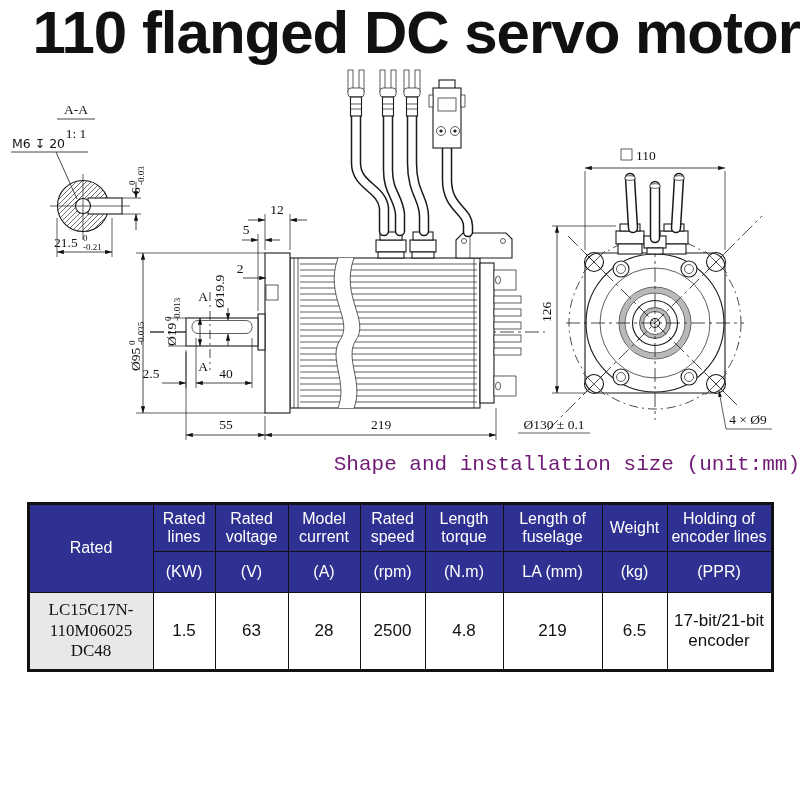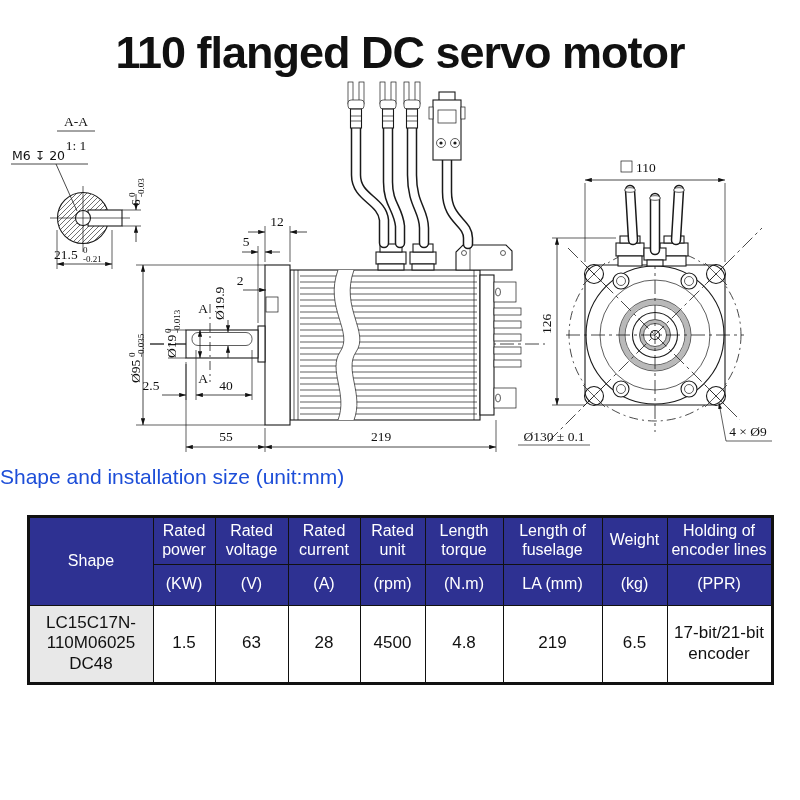--- a/index.html
+++ b/index.html
@@ -1,26 +1,26 @@
 <!DOCTYPE html>
 <html><head>
 <meta charset="utf-8">
 <style>
   html,body{margin:0;padding:0;background:#fff;}
   .page{width:800px;height:800px;background:#fff;overflow:hidden;font-family:"Liberation Sans",sans-serif;color:#111;}
-  .title{padding-top:28px;text-align:center;font-size:45px;font-weight:bold;letter-spacing:-1px;color:#111;line-height:1.1;}
+  .title{text-align:right;font-size:60px;font-weight:bold;letter-spacing:-1px;color:#111;line-height:1.1;}
   svg{display:block;margin:2px auto 0;}
-  .caption{text-align:left;font-size:21px;color:#1d4ed8;margin-top:0px;}
+  .caption{text-align:right;font-size:21px;color:#701a75;margin-top:0px;font-family:Liberation Mono, monospace;}
   .spec-table{border-collapse:collapse;table-layout:fixed;width:744px;margin:26px auto 0;border:3px solid #111;}
   .spec-table td{border:1.5px solid #111;text-align:center;vertical-align:middle;padding:0 2px;}
   .hcell{background:#2e3192;color:#fff;font-size:16px;line-height:1.15;font-weight:normal;}
   .hrow1 td{height:46px;}
   .hrow2 td{height:40px;}
   .drow td{height:76px;font-size:17px;color:#111;background:#fff;line-height:1.2;}
-  .model-v{background:#e8e8e8 !important;}
+  .model-v{background:#e8e8e8 !important;font-family:Liberation Serif, serif;}
   
   .ln{stroke:#1a1a1a;stroke-width:1.1;fill:none;}
   .lnf{stroke:#1a1a1a;stroke-width:1.1;fill:#fff;}
   .thin{stroke:#1a1a1a;stroke-width:0.7;fill:none;}
   .thinf{stroke:#1a1a1a;stroke-width:0.7;fill:#fff;}
   .dim{stroke:#1a1a1a;stroke-width:0.8;fill:none;}
   .cl{stroke:#1a1a1a;stroke-width:0.8;fill:none;stroke-dasharray:14 4 3 4;}
   .dsh{stroke:#1a1a1a;stroke-width:0.8;fill:none;stroke-dasharray:9 4 2 4;}
   .tube{stroke:#1a1a1a;stroke-width:10.5;fill:none;stroke-linecap:round;}
   .tubein{stroke:#fff;stroke-width:7.5;fill:none;stroke-linecap:round;}
@@ -329,25 +329,25 @@
         <col style="width:73px">
         <col style="width:72px">
     <col style="width:65px">
         <col style="width:78px">
         <col style="width:99px">
         <col style="width:65px">
         <col style="width:105px">
   </colgroup>
   <tbody>
     <tr class="hrow1">
-      <td rowspan="2" class="hcell">Shape</td>
-      <td class="hcell">Rated power</td>
+      <td rowspan="2" class="hcell">Rated</td>
+      <td class="hcell">Rated lines</td>
       <td class="hcell">Rated voltage</td>
-      <td class="hcell">Rated current</td>
-      <td class="hcell">Rated unit</td>
+      <td class="hcell">Model current</td>
+      <td class="hcell">Rated speed</td>
       <td class="hcell">Length torque</td>
       <td class="hcell">Length of fuselage</td>
       <td class="hcell">Weight</td>
       <td class="hcell">Holding of encoder lines</td>
     </tr>
     <tr class="hrow2">
       <td class="hcell">(KW)</td>
       <td class="hcell">(V)</td>
       <td class="hcell">(A)</td>
       <td class="hcell">(rpm)</td>
@@ -358,21 +358,21 @@
     </tr>
     <tr class="drow">
       <td class="model-v">
         <div>LC15C17N-</div>
         <div>110M06025</div>
         <div>DC48</div>
       </td>
       <td>1.5</td>
       <td>63</td>
       <td>28</td>
-      <td>4500</td>
+      <td>2500</td>
       <td>4.8</td>
       <td>219</td>
       <td>6.5</td>
       <td>17-bit/21-bit encoder</td>
     </tr>
   </tbody>
 </table>
 
 </div>
 

